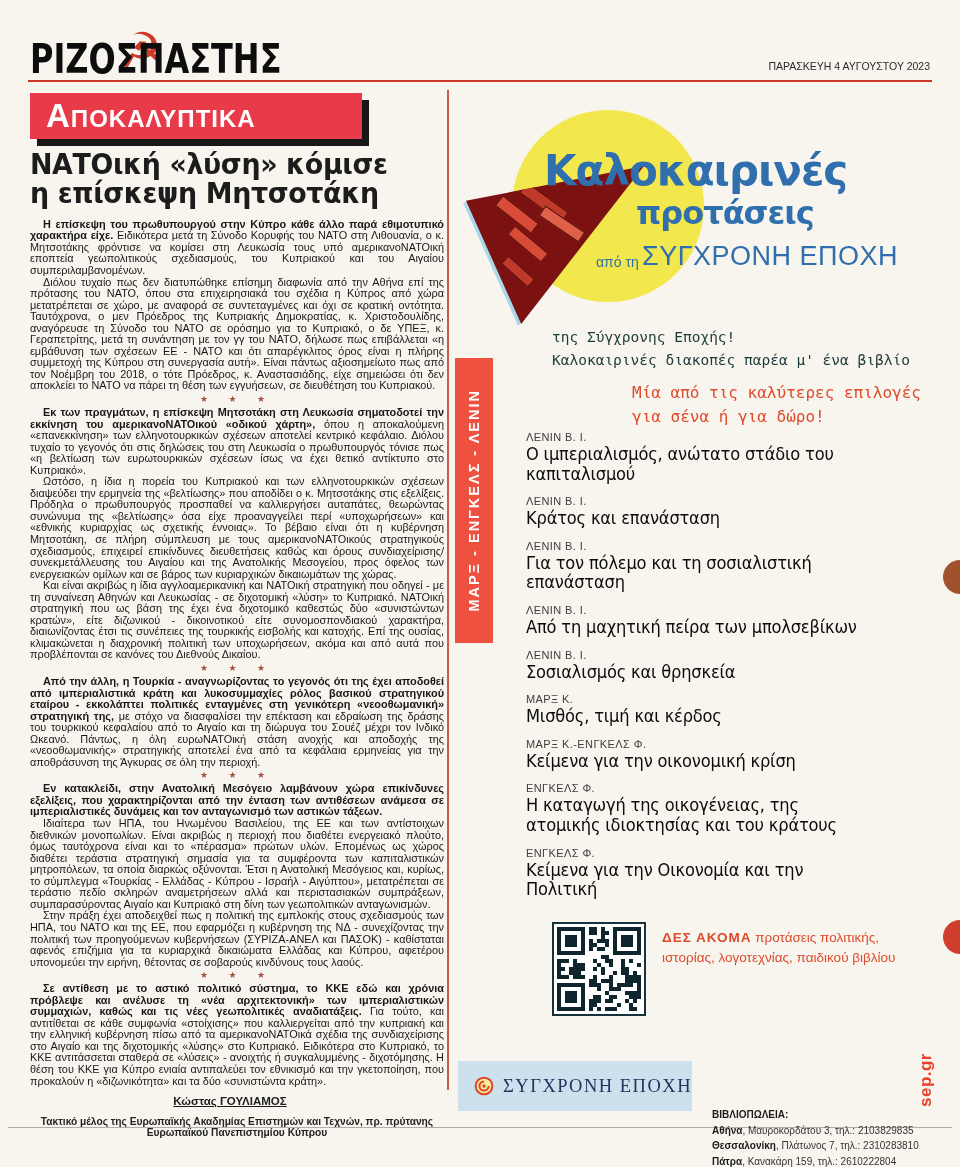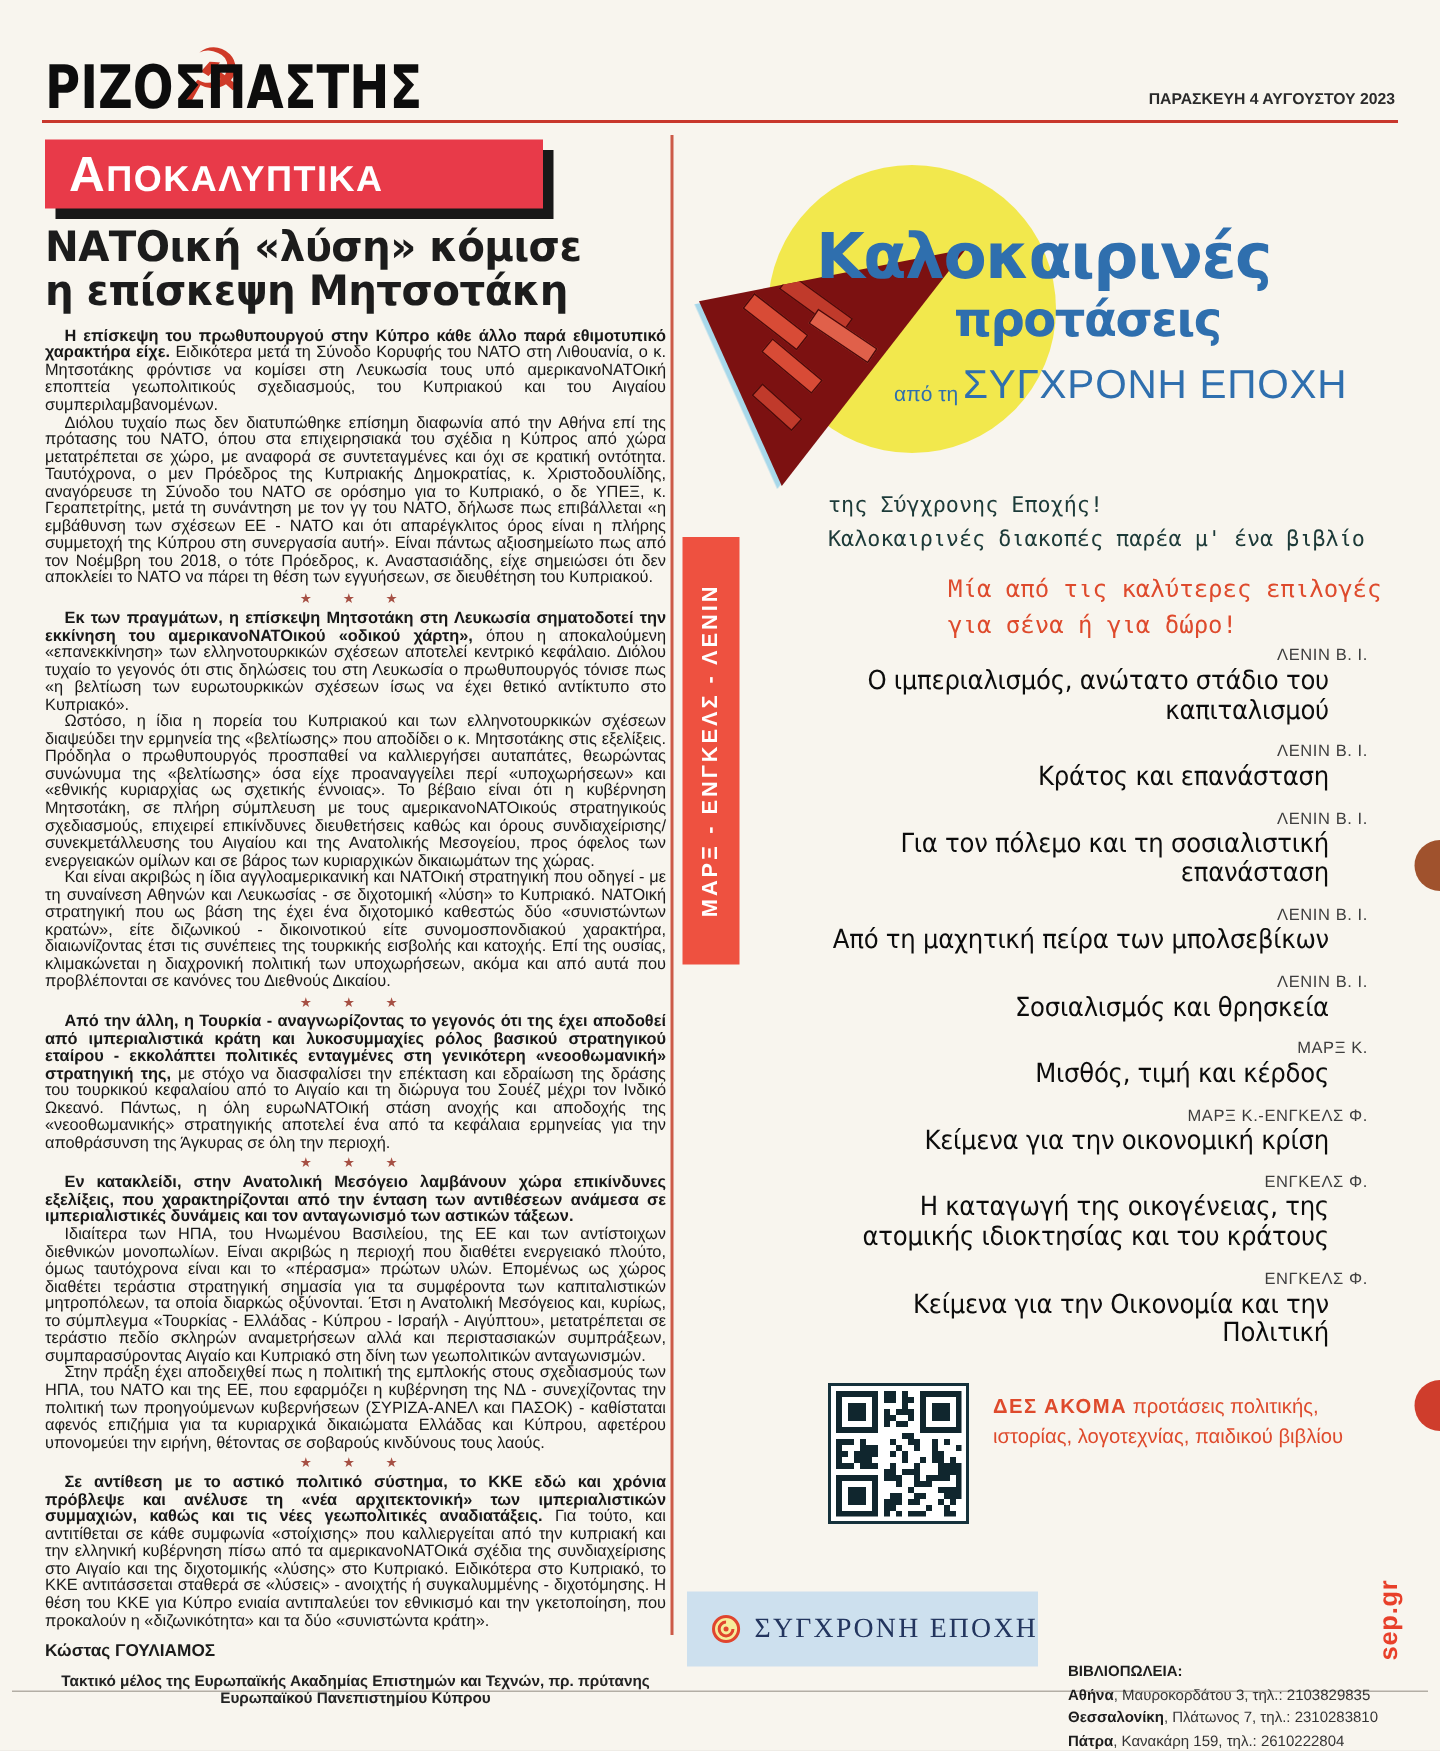--- a/index.html
+++ b/index.html
@@ -12,39 +12,39 @@
   .page{position:relative;width:960px;height:1167px;margin:0 auto;background:var(--paper);
         font-family:"Liberation Sans",sans-serif;color:var(--ink);overflow:hidden;}
 
   
   .masthead{position:absolute;left:30px;top:38px;height:42px;}
   .hs-icon{position:absolute;left:88px;top:-12px;font-size:50px;color:#cf3a28;z-index:1;
            font-family:"DejaVu Sans",sans-serif;line-height:1;}
   .logo-text{position:relative;z-index:2;font-weight:bold;font-size:40px;line-height:42px;
              letter-spacing:0;transform:scaleX(0.80);transform-origin:left;color:#0d0d0d;
              font-family:"DejaVu Sans",sans-serif;white-space:nowrap;}
-  .issue-date{position:absolute;right:30px;top:60px;font-size:10.5px;font-weight:bold;color:#2a2a2a;}
+  .issue-date{position:absolute;right:30px;top:60px;font-size:10.5px;font-weight:normal;color:#2a2a2a;}
   .masthead-rule{position:absolute;left:28px;right:28px;top:80px;height:2px;background:var(--rule-red);}
 
   
   .section-banner{position:absolute;left:30px;top:93px;width:332px;height:46px;background:var(--banner-red);
                   box-shadow:7px 7px 0 #181818;color:#fff;font-weight:bold;font-size:24px;
                   line-height:46px;padding-left:16px;letter-spacing:1px;}
   .section-banner::first-letter{font-size:33px;}
 
   
   .article{position:absolute;left:30px;top:150px;width:414px;}
   .article-title{font-weight:bold;font-size:28px;line-height:1.05;letter-spacing:-0.4px;
                  transform:scaleX(0.96);transform-origin:left;white-space:nowrap;
                  font-family:"DejaVu Sans",sans-serif;margin-bottom:10px;}
   .article-body{text-align:justify;font-size:10.9px;line-height:1.06;color:#181818;}
   .article-body p{text-indent:13px;margin:0;}
   .article-body p b{font-weight:bold;}
   .stars{text-align:center;font-size:9px;color:#a65044;letter-spacing:9px;line-height:15px;height:15px;}
-  .byline{text-align:left;font-weight:bold;font-size:11.5px;margin:8px 14px 0 0;}
+  .byline{text-align:center;font-weight:bold;font-size:11.5px;margin:8px 14px 0 0;text-decoration:underline;}
   .footnote{text-align:center;font-weight:bold;font-size:10.2px;margin-top:9px;color:#222;}
 
   
   .col-divider{position:absolute;left:447px;top:90px;height:1000px;width:2px;background:#cc5a48;}
   .bottom-rule{position:absolute;left:8px;right:8px;top:1127px;height:1px;background:#b3aea5;}
   .edge-dot{position:absolute;right:0;width:17px;height:34px;border-radius:17px 0 0 17px;}
   .edge-dot.brown{top:560px;background:#a0522d;}
   .edge-dot.red{top:920px;background:#cf3d2c;}
 
   
@@ -64,21 +64,21 @@
                 letter-spacing:0.5px;}
   .ad-intro{position:absolute;left:552px;top:326px;font-family:"DejaVu Sans Mono",monospace;
             font-size:14.5px;line-height:1.6;color:var(--mono-ink);}
   .ad-highlight{position:absolute;left:632px;top:381px;font-family:"DejaVu Sans Mono",monospace;
                 font-size:16px;line-height:1.5;color:var(--ad-red);}
   .side-bar{position:absolute;left:455px;top:358px;width:38px;height:285px;background:var(--bar-red);
             display:flex;align-items:center;justify-content:center;}
   .side-bar span{writing-mode:vertical-rl;transform:rotate(180deg);color:#fff;font-weight:bold;
                  font-size:14.5px;letter-spacing:2px;white-space:nowrap;}
 
-  .book-list{position:absolute;left:540px;top:431px;width:372px;text-align:right;}
+  .book-list{position:absolute;left:526px;top:431px;width:372px;}
   .book{margin-bottom:11px;}
   .book-author{font-size:11px;color:#3d3d3d;letter-spacing:0.4px;margin-bottom:2px;}
   .book-title{font-size:17.5px;color:#0c0c0c;line-height:1.12;letter-spacing:-0.2px;
               transform:scaleX(0.93);transform-origin:left;font-family:"DejaVu Sans",sans-serif;}
 
   .qr-box{position:absolute;left:552px;top:922px;width:94px;height:94px;background:#fff;
           border:2px solid #16323c;padding:3px;}
   .qr-note{position:absolute;left:662px;top:928px;width:262px;font-family:Liberation Sans, sans-serif;
            font-size:13.5px;line-height:1.45;color:var(--ad-red);}
   .qr-note b{letter-spacing:1px;}

